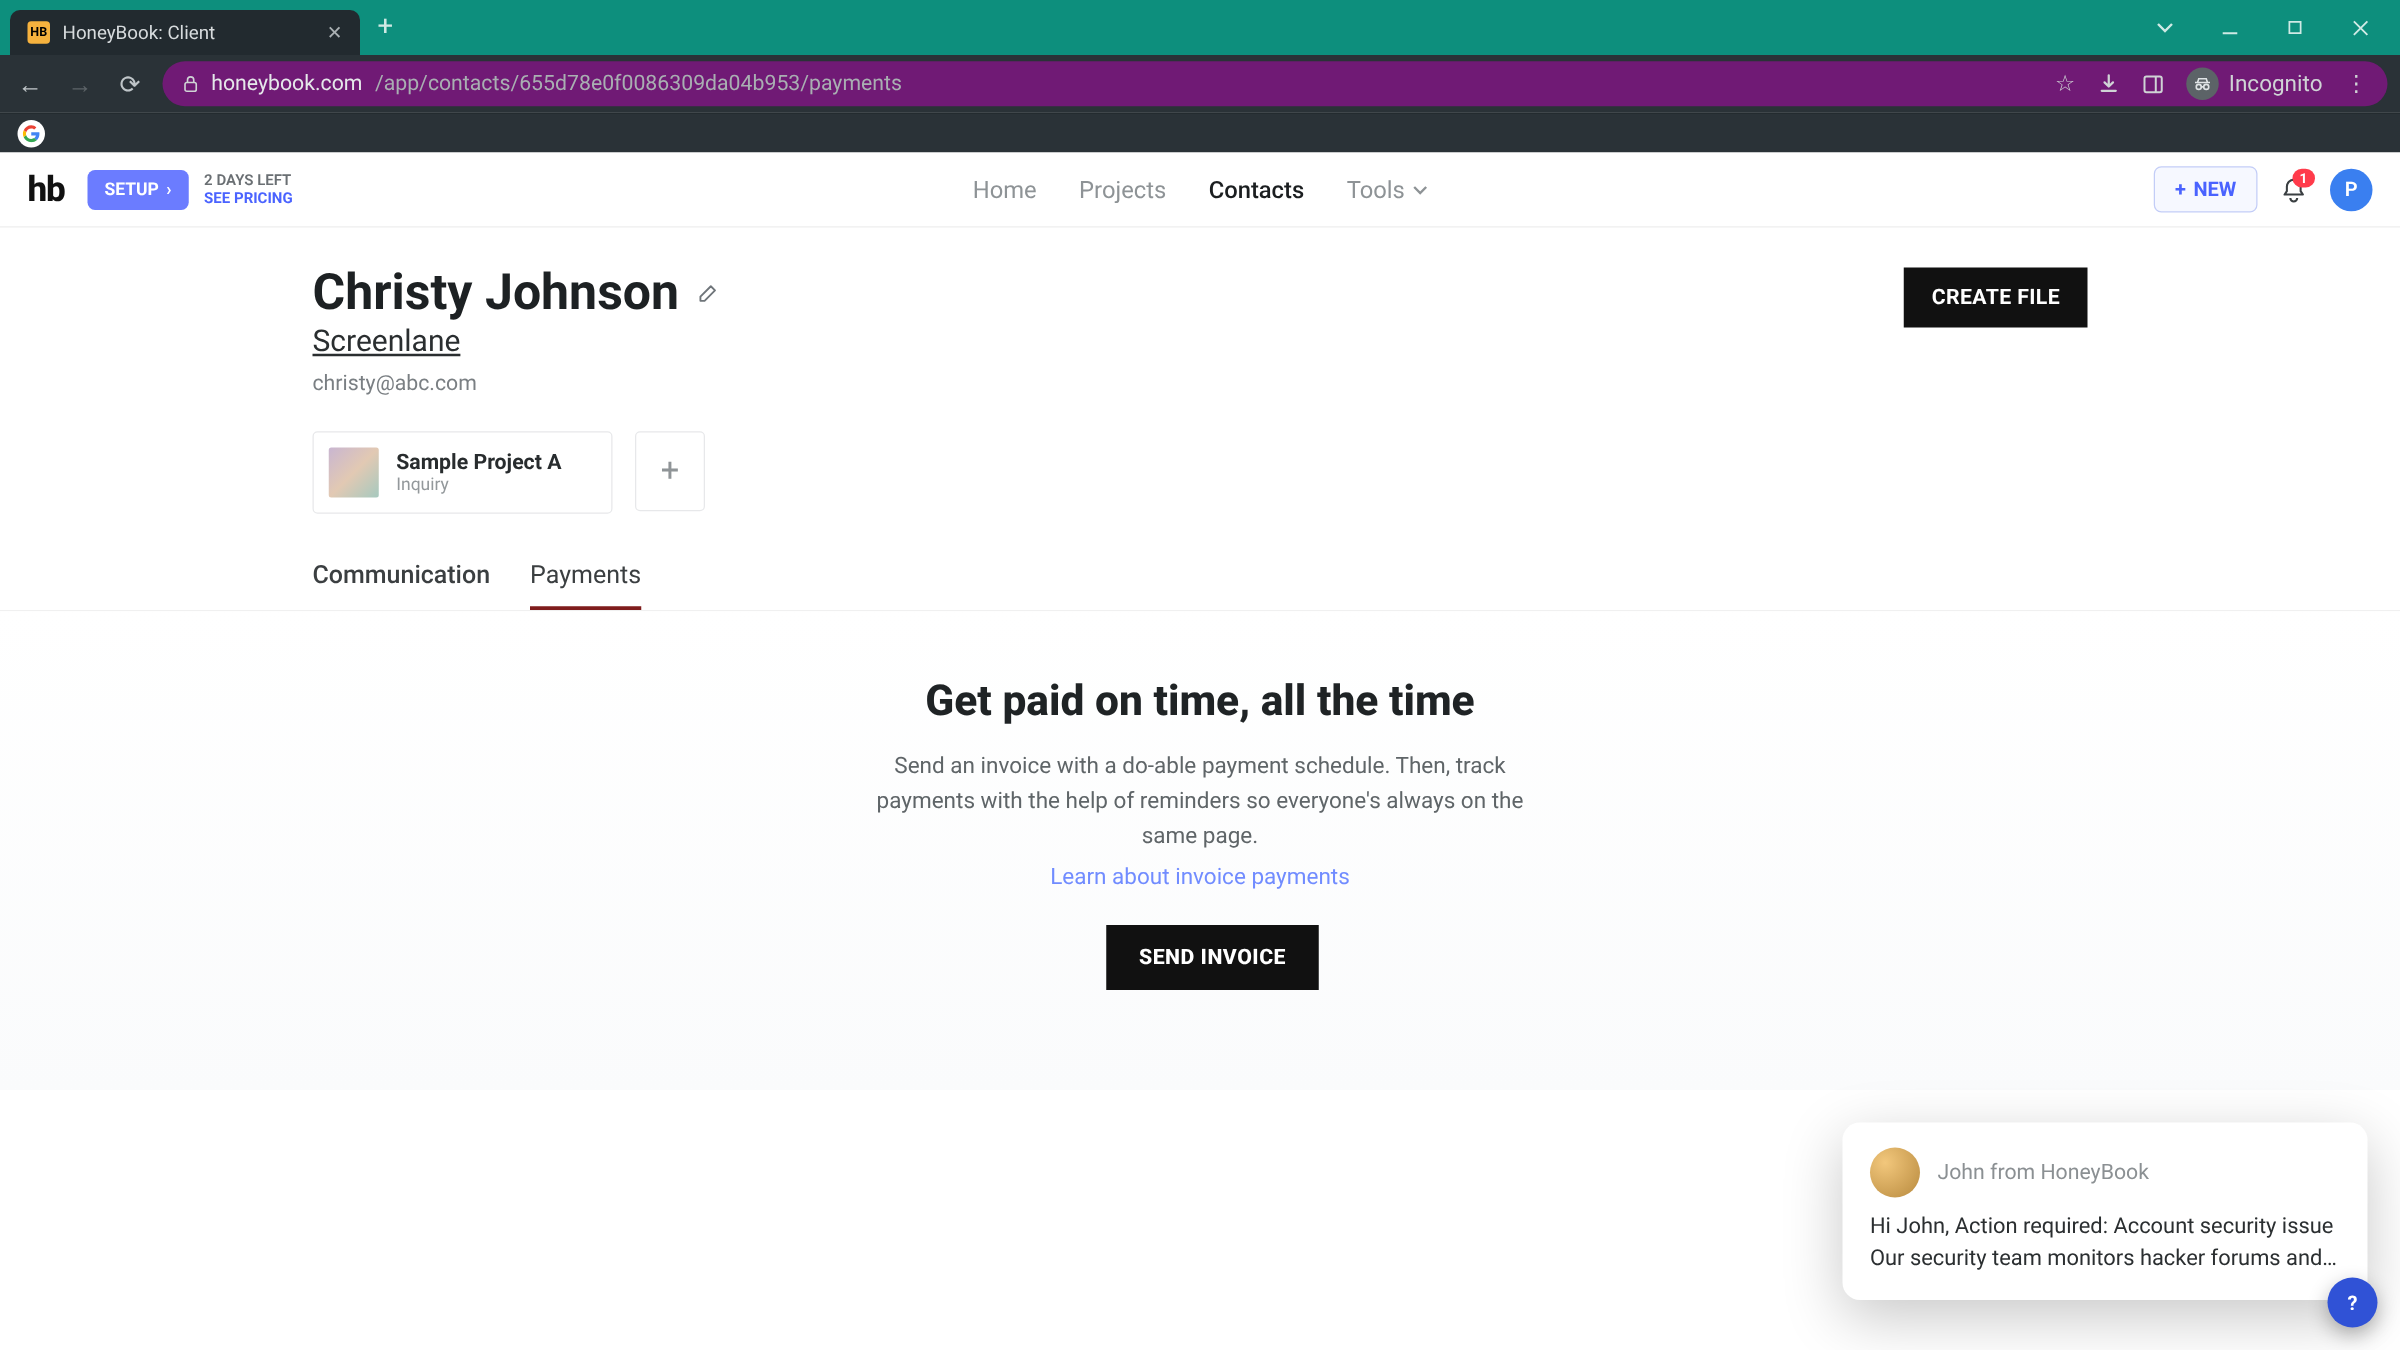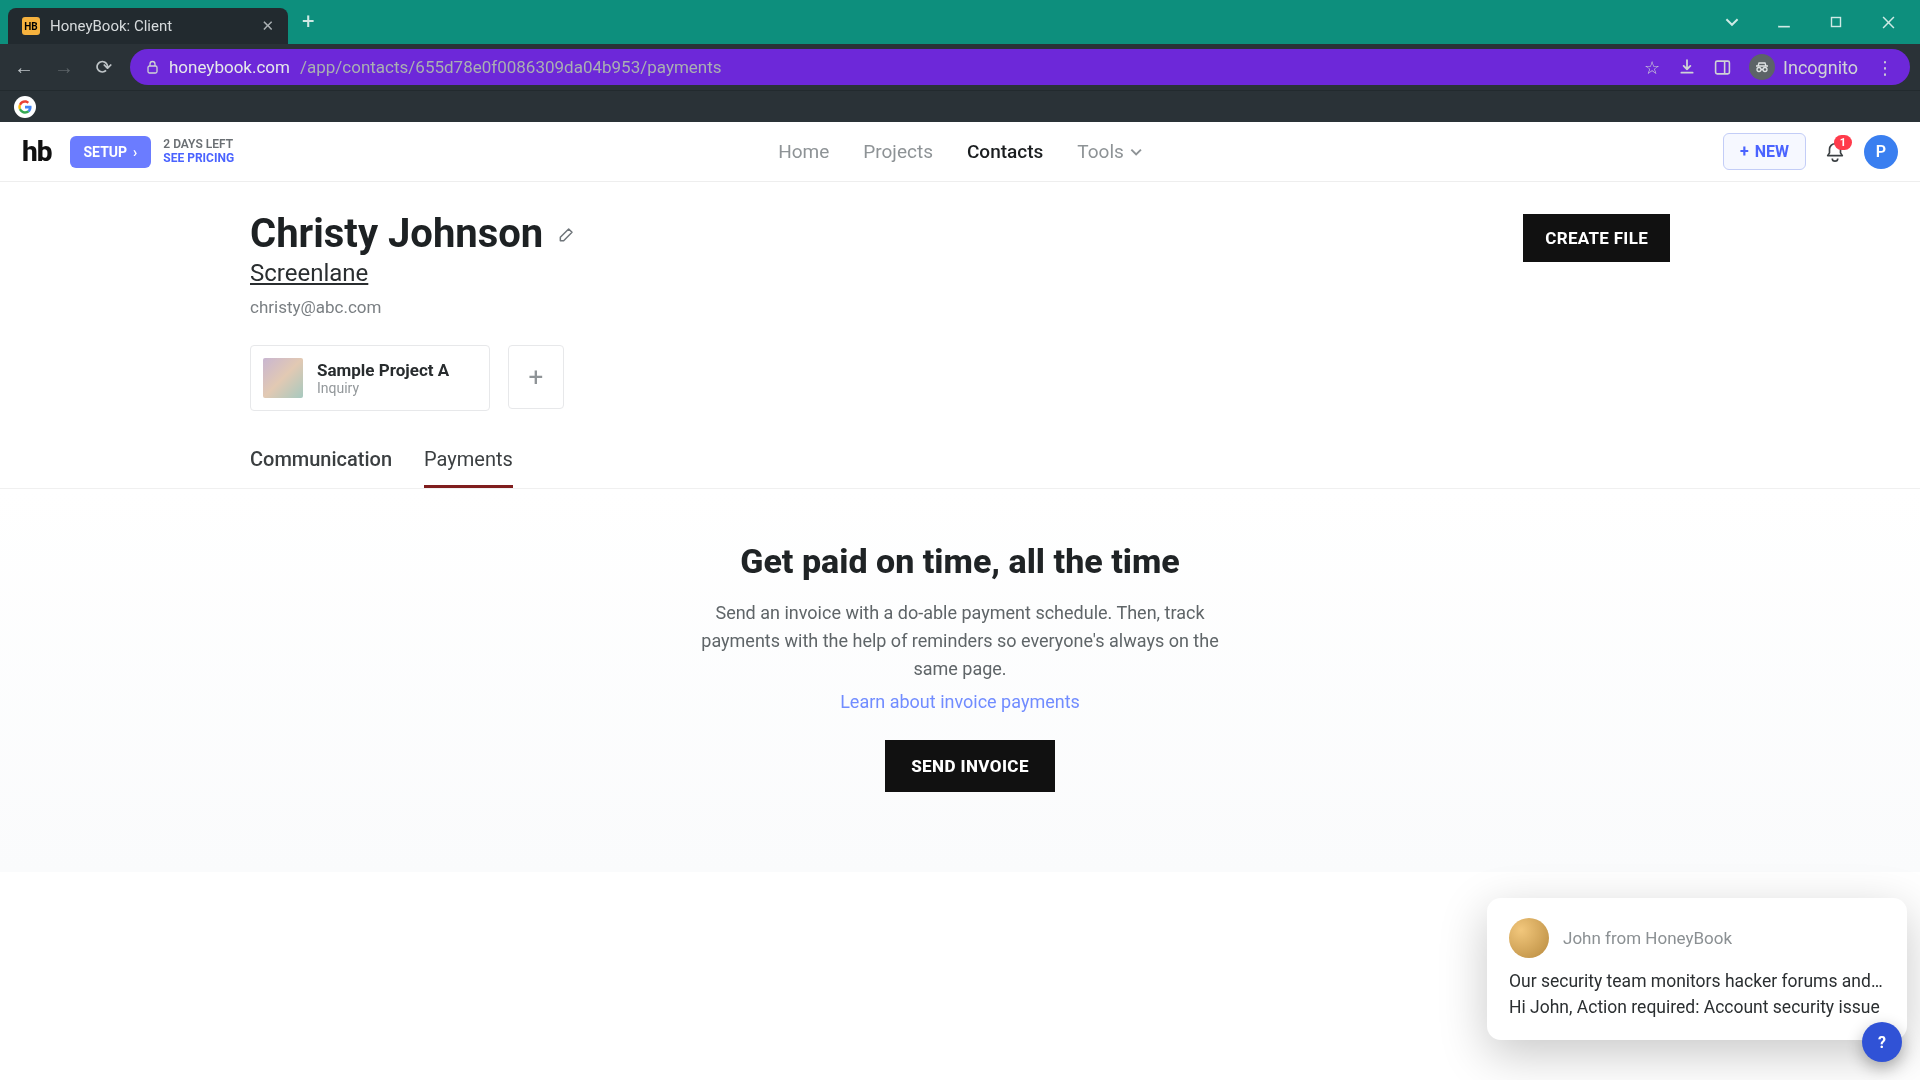--- a/index.html
+++ b/index.html
@@ -9,21 +9,21 @@
   .tabbar { background:#0d8f7d; height:44px; display:flex; align-items:flex-end; padding-left:8px; position:relative;}
   .tab { display:flex; align-items:center; gap:10px; background:#222a2f; color:#d7dbdd; height:36px; padding:0 14px; border-radius:8px 8px 0 0; width:280px; font-size:15px;}
   .tab .favicon{width:18px;height:18px;background:#f6b23e;border-radius:3px;display:flex;align-items:center;justify-content:center;color:#000;font-size:10px;font-weight:700;}
   .tab .close{margin-left:auto;color:#aab0b3;font-size:15px;cursor:pointer;}
   .newtab{color:#cfe9e4;font-size:22px;padding:4px 14px 10px;cursor:pointer;}
   .window-ctrls{position:absolute;right:8px;top:0;height:44px;display:flex;align-items:center;gap:4px;}
   .wc{width:48px;height:32px;display:flex;align-items:center;justify-content:center;color:#cfeae5;cursor:pointer;}
   .url-row{background:#2a3237;height:46px;display:flex;align-items:center;padding:0 10px;gap:12px;}
   .nav-btn{color:#bfc5c8;width:28px;text-align:center;font-size:20px;cursor:pointer;}
   .nav-btn.disabled{color:#5d6468;}
-  .url-bar{flex:1;background:#6d28d9;height:36px;border-radius:18px;display:flex;align-items:center;padding:0 16px;color:#cfd3d5;font-size:17px;gap:10px;}
+  .url-bar{flex:1;background:#701a75;height:36px;border-radius:18px;display:flex;align-items:center;padding:0 16px;color:#cfd3d5;font-size:17px;gap:10px;}
   .url-bar .lock{font-size:14px;}
   .url-bar .host{color:#e5e8ea;}
   .url-bar .path{color:#a9afb2;}
   .url-right{margin-left:auto;display:flex;gap:18px;align-items:center;color:#cfd3d5;font-size:18px;}
   .incog{display:flex;align-items:center;gap:8px;}
   .incog-icon{width:26px;height:26px;border-radius:50%;background:#5c6367;display:flex;align-items:center;justify-content:center;}
   .bm-row{background:#2a3237;height:32px;border-top:1px solid #222a2e;display:flex;align-items:center;padding:0 14px;}
   .bm-icon{width:22px;height:22px;border-radius:50%;background:#fff;display:flex;align-items:center;justify-content:center;}
   .bm-icon svg{width:14px;height:14px;}
   
@@ -63,21 +63,21 @@
   .tabs{display:flex;gap:32px;margin-top:36px;border-bottom:1px solid #f0f0f0;margin-left:-250px;margin-right:-250px;padding-left:250px;}
   .tab-item{font-size:20px;color:#3b3f41;padding-bottom:14px;cursor:pointer;font-weight:500;}
   .tab-item.active{font-weight:400;border-bottom:3px solid #7f1d1d;}
   
   .empty{ text-align:center; padding:52px 0 80px; background:linear-gradient(#fff,#fafbfc); margin:0 -250px; }
   .empty h2{font-size:34px;font-weight:800;color:#1f2325;}
   .empty p{font-size:18px;color:#5f6568;max-width:560px;margin:18px auto 0;line-height:1.55;}
   .learn{color:#718cff;font-size:18px;display:inline-block;margin-top:8px;cursor:pointer;}
   .send-inv{margin-top:28px;background:#111;color:#fff;border:none;font-weight:800;font-size:17px;padding:16px 26px;cursor:pointer;letter-spacing:.4px;margin-left:20px;}
   
-  .chat-pop{position:fixed;right:13px;bottom:40px;width:420px;background:#fff;border-radius:14px;box-shadow:0 14px 48px rgba(0,0,0,.22);padding:20px 22px;}
+  .chat-pop{position:fixed;right:26px;bottom:40px;width:420px;background:#fff;border-radius:14px;box-shadow:0 14px 48px rgba(0,0,0,.22);padding:20px 22px;}
   .chat-head{display:flex;align-items:center;gap:14px;margin-bottom:10px;}
   .chat-av{width:40px;height:40px;border-radius:50%;background:radial-gradient(circle at 30% 30%,#f2c77c,#b88a3e);}
   .chat-from{color:#8b9093;font-size:17px;}
   .chat-line{color:#2b2f31;font-size:17.5px;line-height:1.5;}
   .help-fab{position:fixed;right:18px;bottom:18px;width:40px;height:40px;border-radius:50%;background:#3052d6;color:#fff;display:flex;align-items:center;justify-content:center;font-weight:700;box-shadow:0 6px 16px rgba(0,0,0,.3);cursor:pointer;z-index:3;}
   svg{display:block;}
 </style>
 </head>
 <body>
 
@@ -245,16 +245,16 @@
     <a class="learn">Learn about invoice payments</a><br>
     <button class="send-inv">SEND INVOICE</button>
   </div>
 </div>
 
 <div class="chat-pop">
   <div class="chat-head">
     <div class="chat-av"></div>
     <div class="chat-from">John from HoneyBook</div>
   </div>
+  <div class="chat-line">Hi John, Action required: Account security issue</div>
   <div class="chat-line">Our security team monitors hacker forums and…</div>
-  <div class="chat-line">Hi John, Action required: Account security issue</div>
 </div>
 <div class="help-fab">?</div>
 
 </body></html>

